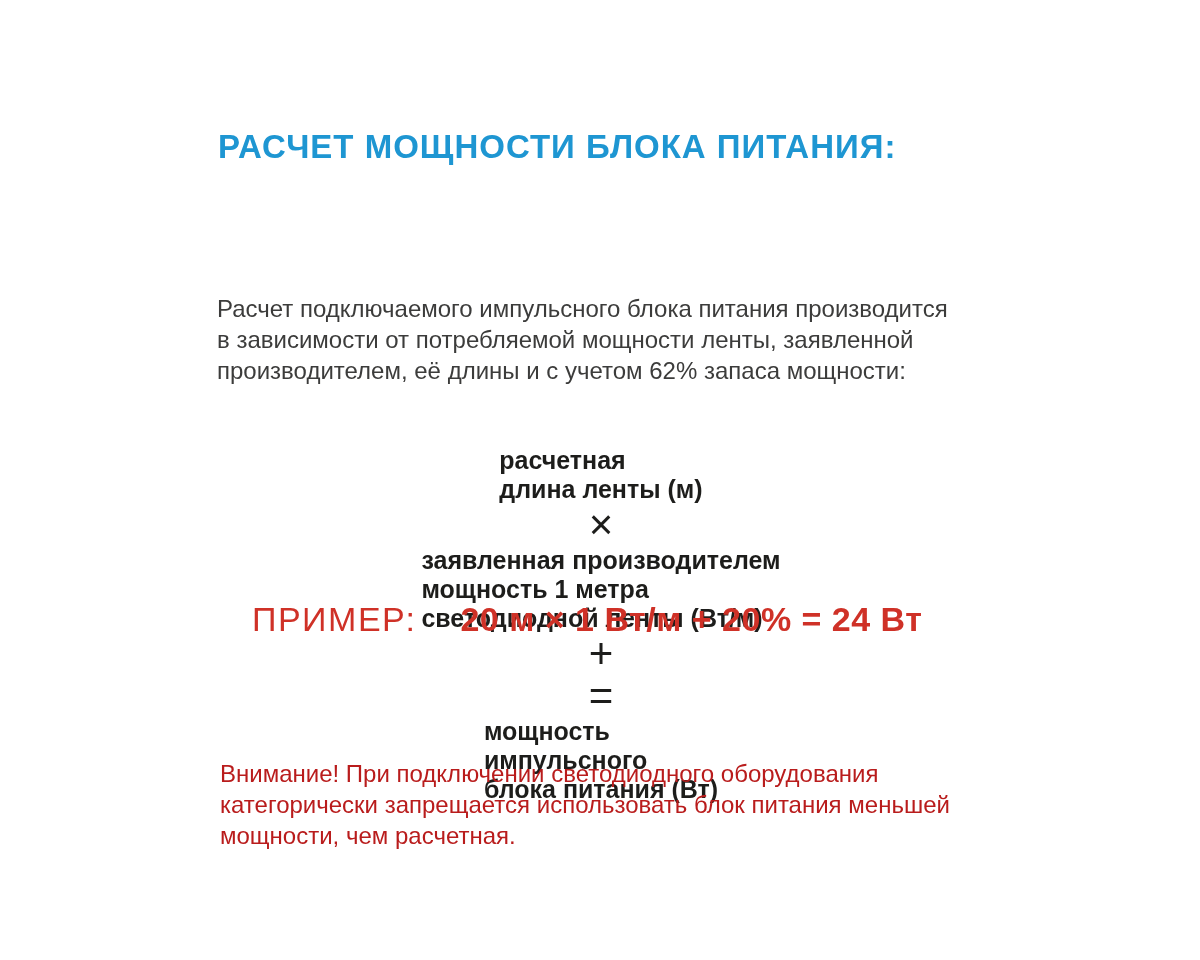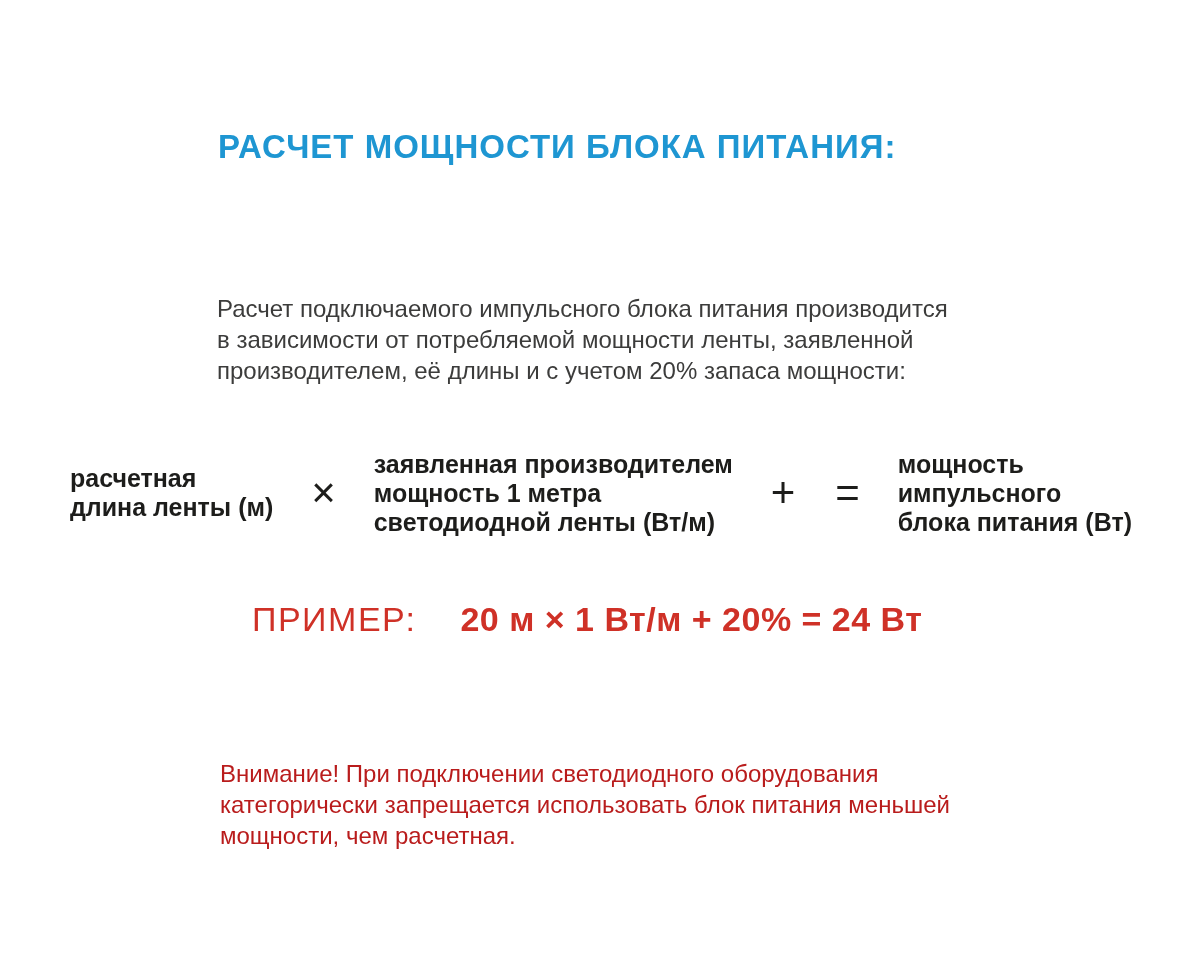--- a/index.html
+++ b/index.html
@@ -39,20 +39,21 @@
   }
   .formula {
     position: absolute;
     left: 70px;
     top: 446px;
     width: 1062px;
     height: 94px;
     display: flex;
     align-items: center;
     justify-content: space-between;
+    flex-direction: column;
   }
   .term {
     font-size: 25px;
     font-weight: 700;
     line-height: 29px;
     color: #1d1d1b;
     white-space: pre-line;
     text-align: left;
   }
   .op {
@@ -98,21 +99,21 @@
 </style>
 </head>
 <body>
 
 <div class="page">
 
   <h1 class="title">РАСЧЕТ МОЩНОСТИ БЛОКА ПИТАНИЯ:</h1>
 
   <p class="intro">Расчет подключаемого импульсного блока питания производится
 в зависимости от потребляемой мощности ленты, заявленной
-производителем, её длины и с учетом 20% запаса мощности:</p>
+производителем, её длины и с учетом 62% запаса мощности:</p>
 
   <div class="formula">
     <span class="term">расчетная
 длина ленты (м)</span>
     <span class="op">×</span>
     <span class="term">заявленная производителем
 мощность 1 метра
 светодиодной ленты (Вт/м)</span>
     <span class="op">+</span>
     <span class="op op-eq">=</span>

